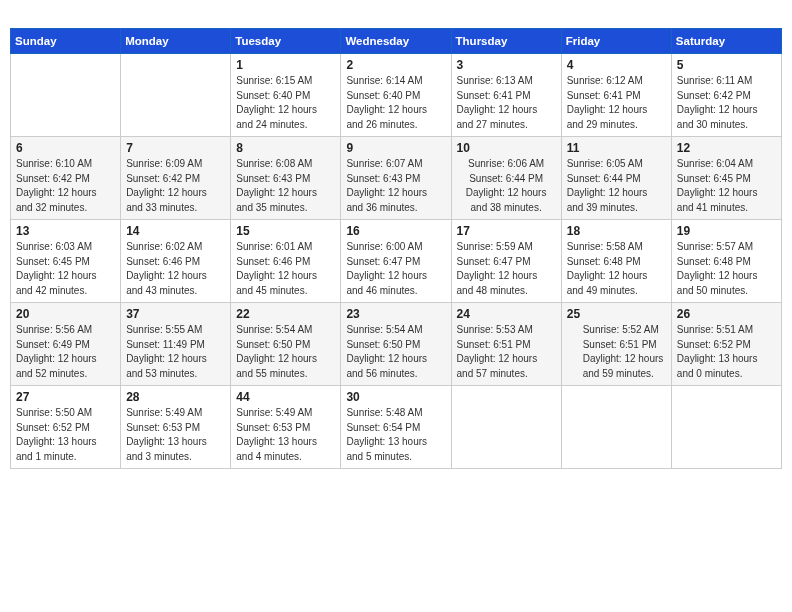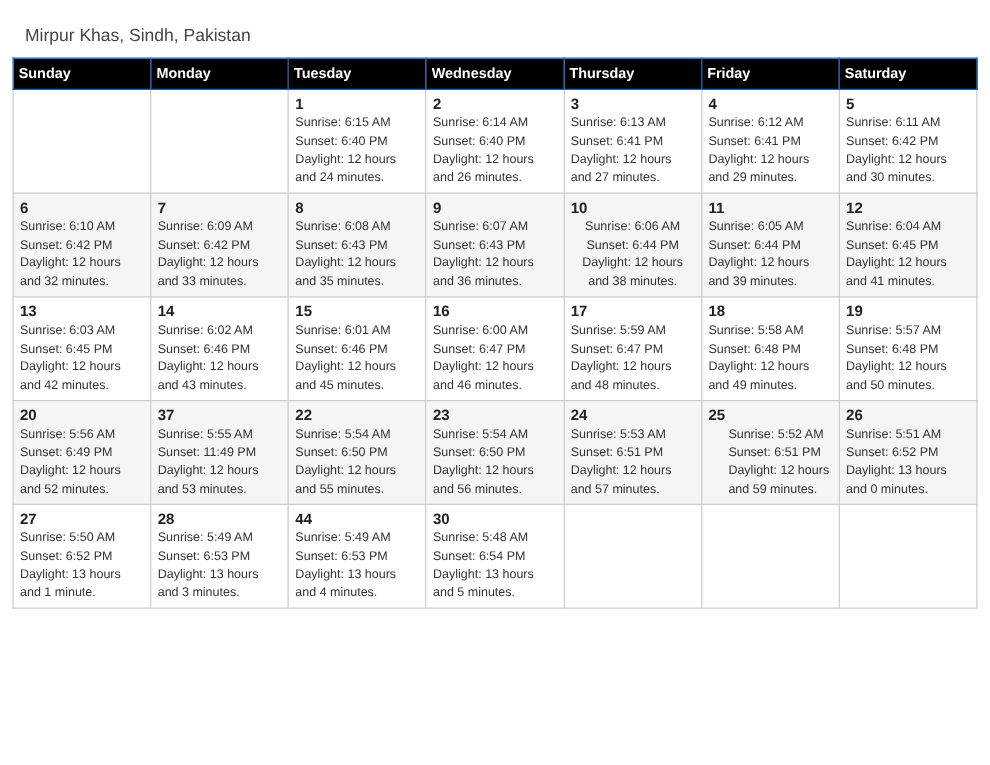--- a/index.html
+++ b/index.html
@@ -41,21 +41,21 @@
       color: #444;
       margin-top: 2px;
     }
     .calendar {
       width: 100%;
       border-collapse: collapse;
       margin-top: 6px;
       font-size: 10.5px;
     }
     .calendar th {
-      background: #000000;
+      background: #1d4ed8;
       color: #fff;
       padding: 6px 4px;
       text-align: left;
       font-size: 11.5px;
       font-weight: bold;
       border: 1px solid #1565c0;
     }
     .calendar td {
       border: 1px solid #ccc;
       vertical-align: top;
@@ -81,21 +81,20 @@
     }
     .empty-cell {
       background: #fff !important;
     }
   </style>
 </head>
 <body>
 
 <div class="header">
   <div class="title-section">
-    <div class="location-title">Mirpur Khas, Sindh, Pakistan</div>
   </div>
 </div>
 
 <table class="calendar">
   <thead>
     <tr id="header-row">
         <th>Sunday</th>
         <th>Monday</th>
         <th>Tuesday</th>
         <th>Wednesday</th>

